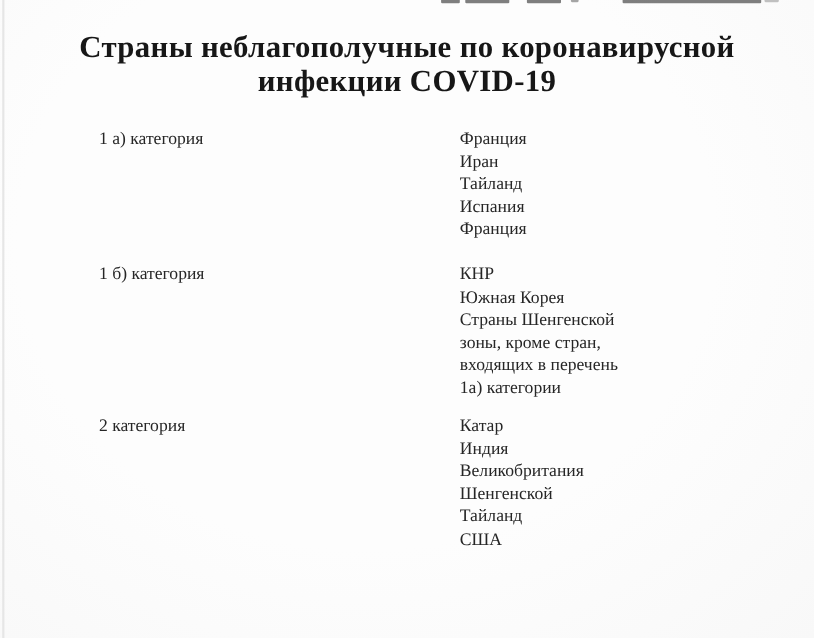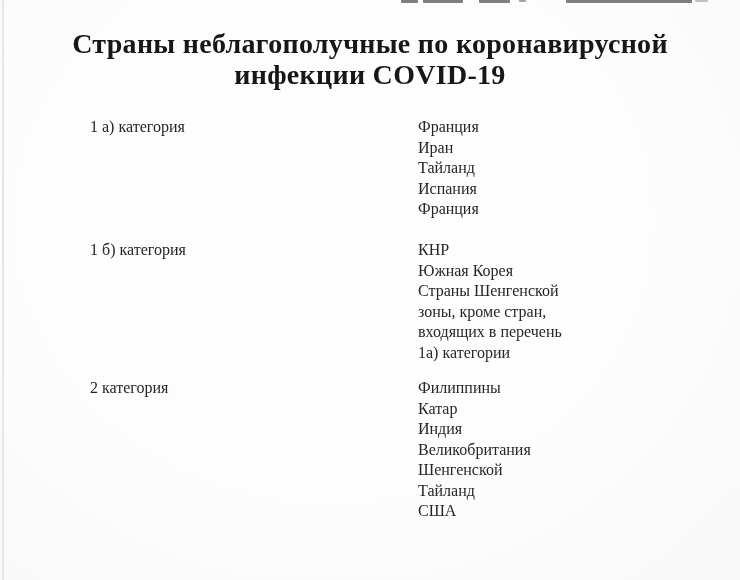--- a/index.html
+++ b/index.html
@@ -121,21 +121,20 @@
       <div class="line">Страны Шенгенской</div>
       <div class="line">зоны, кроме стран,</div>
       <div class="line">входящих в перечень</div>
       <div class="line">1а) категории</div>
     </div>
   </section>
 
   <section class="row row-3">
     <div class="label">2 категория</div>
     <div class="countries">
-      <div class="line">Филиппины</div>
       <div class="line">Катар</div>
       <div class="line">Индия</div>
       <div class="line">Великобритания</div>
       <div class="line">Шенгенской</div>
       <div class="line">Тайланд</div>
       <div class="line">США</div>
     </div>
   </section>
 
 </div>

